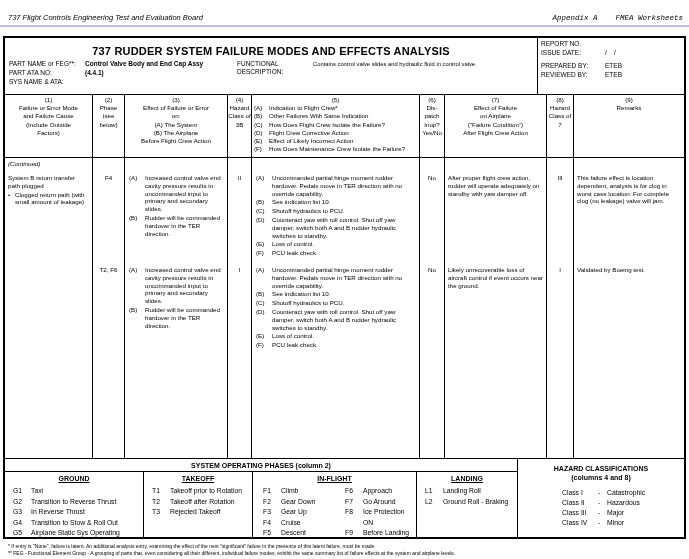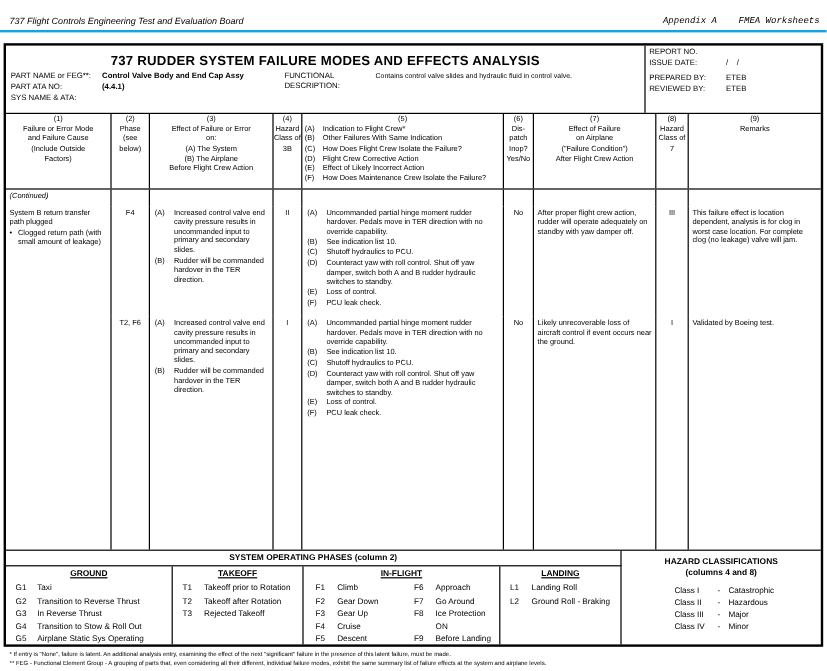--- a/index.html
+++ b/index.html
@@ -1,19 +1,19 @@
 <!DOCTYPE html>
 <html><head>
 <meta charset="utf-8">
 <style>
   html,body{margin:0;padding:0;background:#fff;}
   body{width:689px;height:559px;overflow:hidden;font-family:"Liberation Sans",sans-serif;color:#000;}
   
   .pagehead{display:flex;justify-content:space-between;align-items:flex-end;
-    padding:13px 6px 3px 8px;border-bottom:2px solid #0ea5e9;font-style:italic;font-size:7.5px;}
+    padding:13px 6px 3px 8px;border-bottom:2px solid #c4b5fd;font-style:italic;font-size:7.5px;}
   .pagehead .right{white-space:pre;font-family:Liberation Mono, monospace;}
   
   .sheet{margin:9px 3px 0 3px;border:2px solid #000;}
   
   .titleblock{display:flex;height:56px;border-bottom:1px solid #000;}
   .tb-left{flex:1;position:relative;}
   .tb-title{text-align:center;font-weight:bold;font-size:11px;padding-top:7px;letter-spacing:.2px;}
   .tb-info{position:relative;height:30px;margin-top:3px;font-size:6.5px;line-height:8px;}
   .pn-label{position:absolute;left:4px;top:0;}
   .pn-value{position:absolute;left:80px;top:0;font-weight:bold;}

